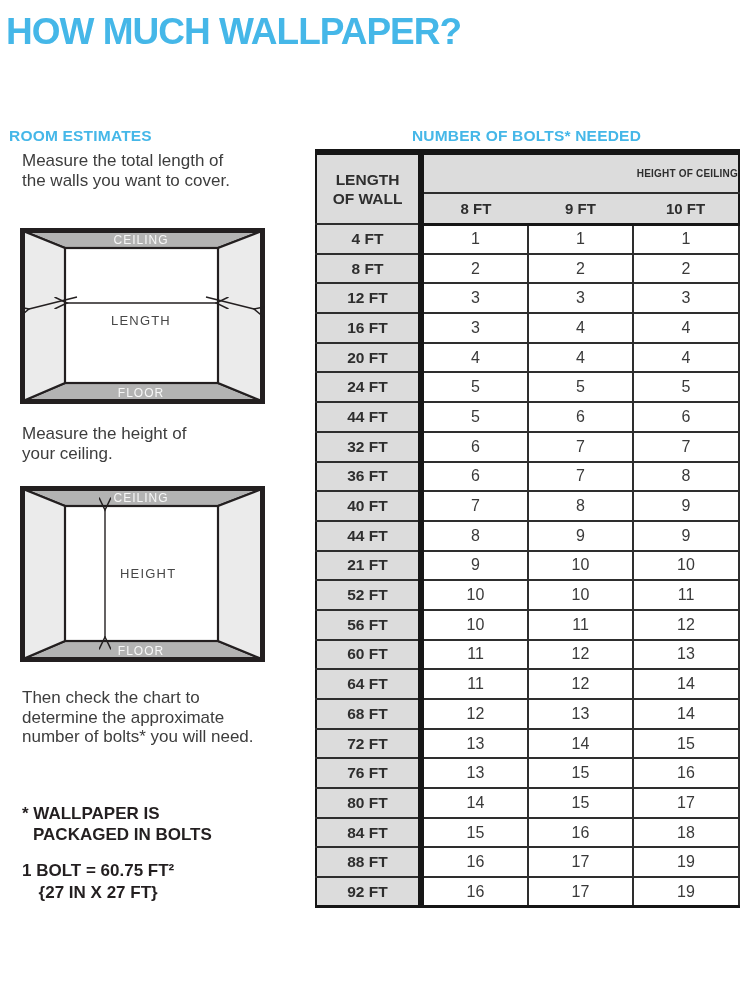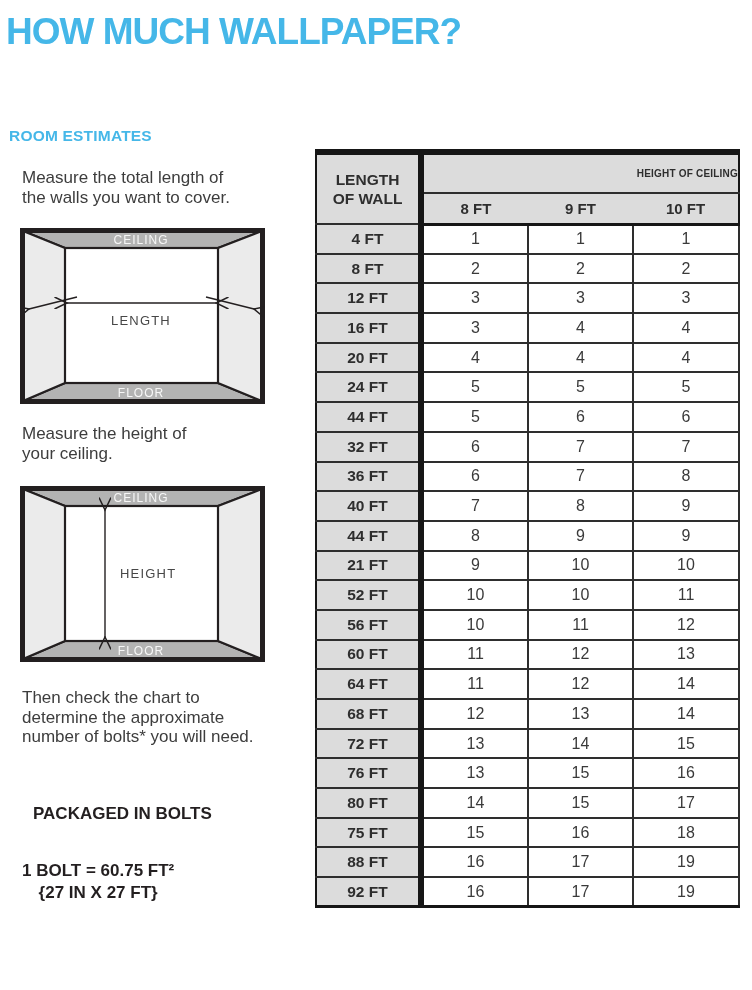--- a/index.html
+++ b/index.html
@@ -24,21 +24,21 @@
     font-size:15.5px;font-weight:bold;color:var(--accent);letter-spacing:0.2px;
   }
   .left-heading{position:absolute;left:9px;top:127px;}
   .table-heading{position:absolute;left:315px;top:127px;width:423px;text-align:center;}
 
   .para{
     position:absolute;left:22px;width:280px;
     font-size:17px;line-height:19.5px;color:var(--body);
     white-space:pre-line;
   }
-  .step1{top:168px;}
+  .step1{top:151px;}
   .step2{top:424px;}
   .step3{top:688px;}
 
   .diagram{position:absolute;left:20px;}
   .diagram1{top:228px;}
   .diagram2{top:486px;}
 
   .footnote{
     position:absolute;left:22px;top:803px;
     font-size:17px;font-weight:bold;line-height:21px;color:var(--ink);
@@ -159,28 +159,30 @@
     <text class="room-label" x="121" y="16" text-anchor="middle">CEILING</text>
     <text class="room-label" x="121" y="169" text-anchor="middle">FLOOR</text>
     <text class="measure-label" x="100" y="92" text-anchor="start">HEIGHT</text>
   </svg>
 
   <div class="para step3">Then check the chart to
 determine the approximate
 number of bolts* you will need.</div>
 
   <div class="footnote">
+    <div>* WALLPAPER IS</div>
     <div class="indent">PACKAGED IN BOLTS</div>
   </div>
 
   <div class="bolt-info">
     <div>1 BOLT = 60.75 FT²</div>
     <div>{27 IN X 27 FT}</div>
   </div>
 
+  <div class="section-heading table-heading">NUMBER OF BOLTS* NEEDED</div>
 
   <table class="bolts">
     <colgroup>
         <col class="c1">
         <col class="c2">
         <col class="c3">
         <col class="c4">
       </colgroup>
     <thead>
       <tr>
@@ -309,21 +311,21 @@
           <td>15</td>
           <td>16</td>
         </tr>
         <tr>
           <th class="wall-cell">80 FT</th>
           <td>14</td>
           <td>15</td>
           <td>17</td>
         </tr>
         <tr>
-          <th class="wall-cell">75 FT</th>
+          <th class="wall-cell">84 FT</th>
           <td>15</td>
           <td>16</td>
           <td>18</td>
         </tr>
         <tr>
           <th class="wall-cell">88 FT</th>
           <td>16</td>
           <td>17</td>
           <td>19</td>
         </tr>

